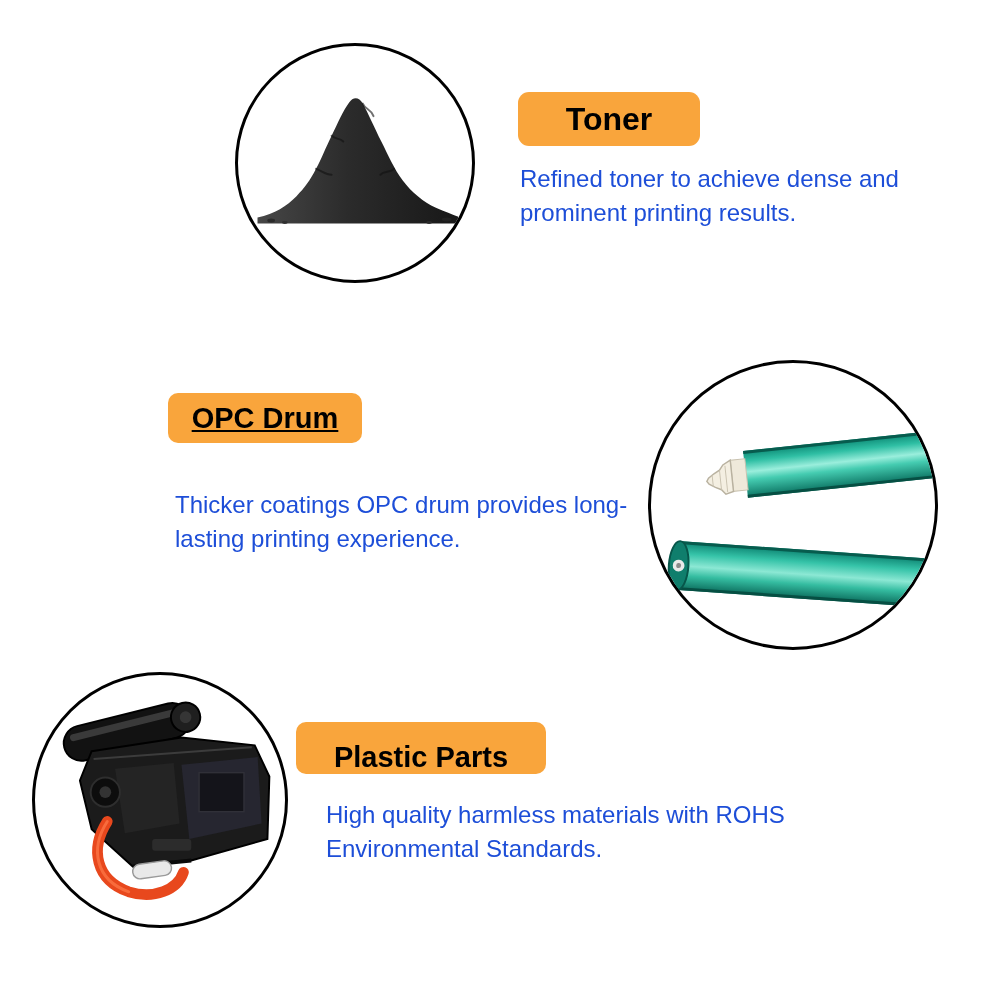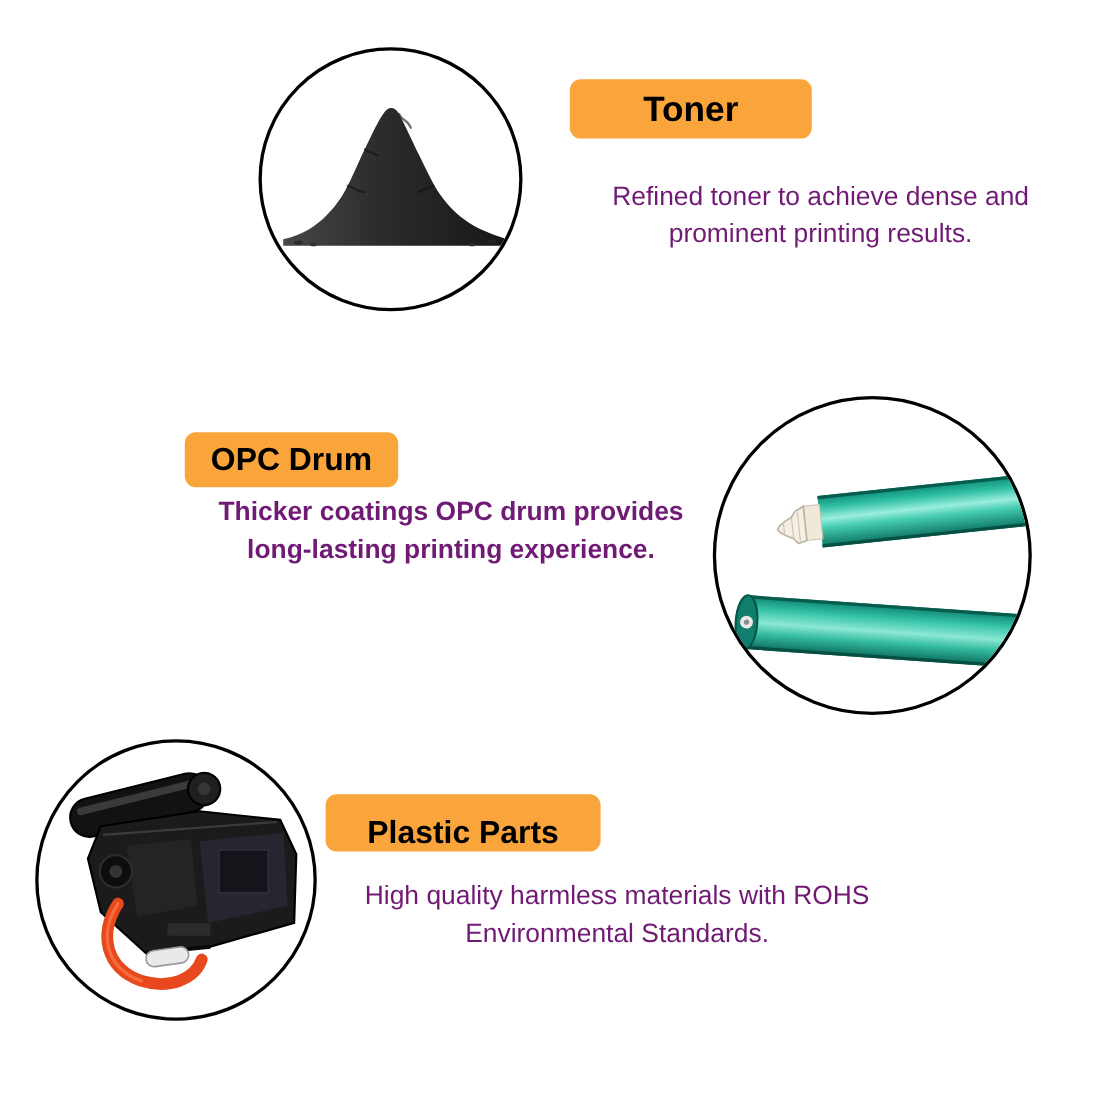--- a/index.html
+++ b/index.html
@@ -18,33 +18,32 @@
   .badge {
     position: absolute;
     background: #F9A53C;
     border-radius: 10px;
     display: flex;
     align-items: center;
     justify-content: center;
     font-weight: bold;
     color: #000000;
   }
-  .badge-toner   { left: 518px; top: 72px;  width: 220px; height: 54px; font-size: 32px; }
-  .badge-opc     { left: 168px; top: 393px; width: 194px; height: 50px; font-size: 29px; }
+  .badge-toner   { left: 518px; top: 92px;  width: 182px; height: 54px; font-size: 32px; border-radius: 11px; }
+  .badge-opc     { left: 168px; top: 393px; width: 194px; height: 50px; font-size: 29px; text-decoration: underline; }
   .badge-plastic { left: 296px; top: 722px; width: 250px; height: 52px; font-size: 29px; align-items: flex-end; }
 
   .desc {
     position: absolute;
     font-size: 24px;
     line-height: 1.42;
-    color: #701a75;
-    text-align: center;
+    color: #1d4ed8;
   }
   .desc-toner   { left: 520px; top: 162px; width: 452px; }
-  .desc-opc     { left: 175px; top: 449px; width: 470px; font-weight: bold; }
+  .desc-opc     { left: 175px; top: 488px; width: 470px; }
   .desc-plastic { left: 300px; top: 798px; width: 470px; margin-left: 26px; }
 
   .photo-circle {
     position: absolute;
     border: 3px solid #000000;
     border-radius: 50%;
     overflow: hidden;
     background: #ffffff;
     box-sizing: border-box;
   }

